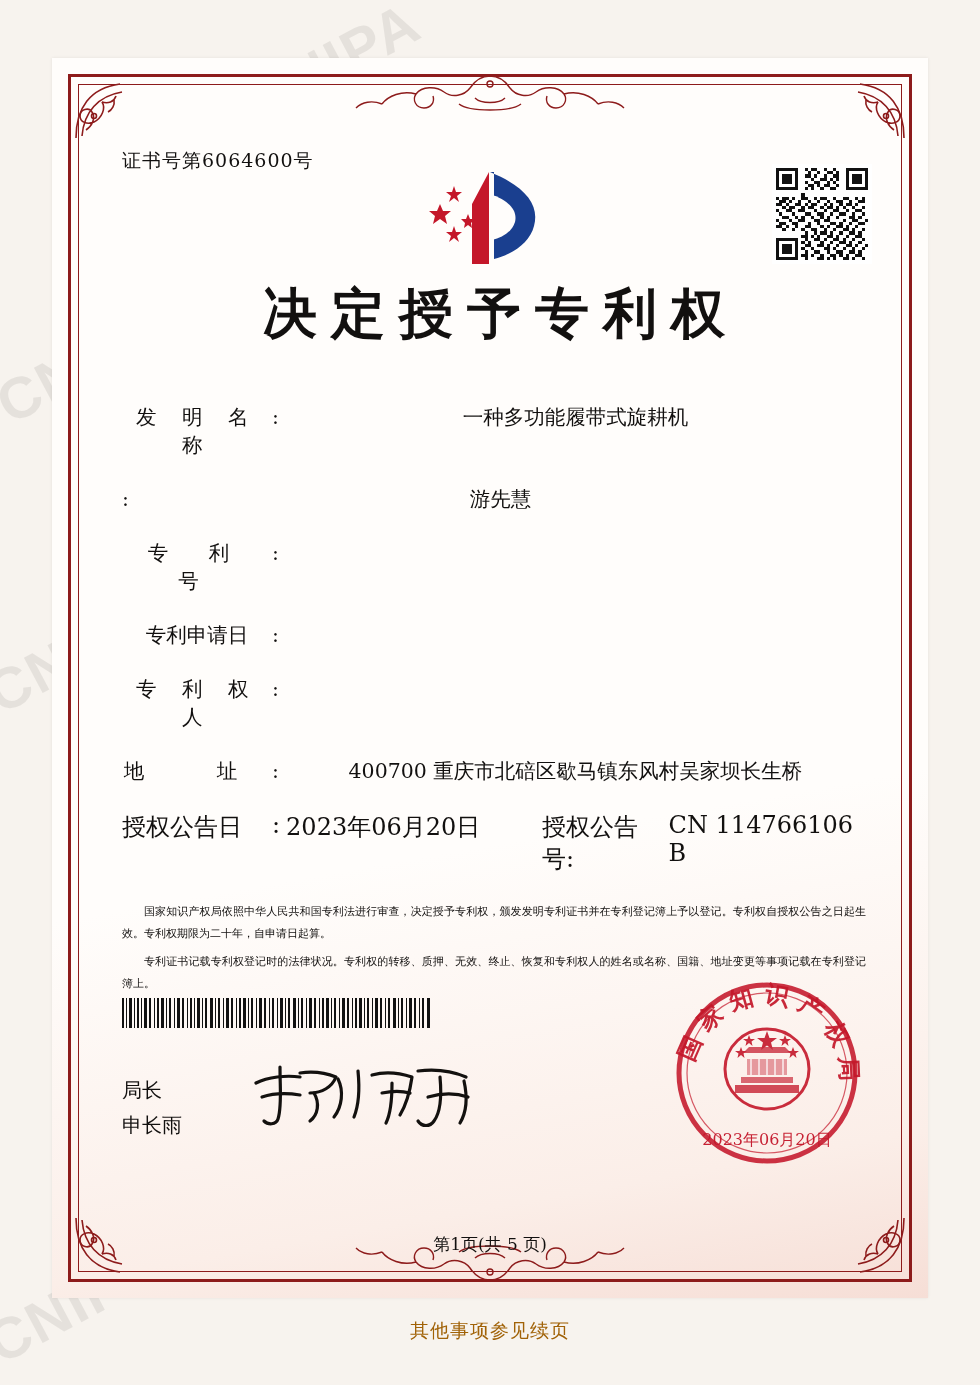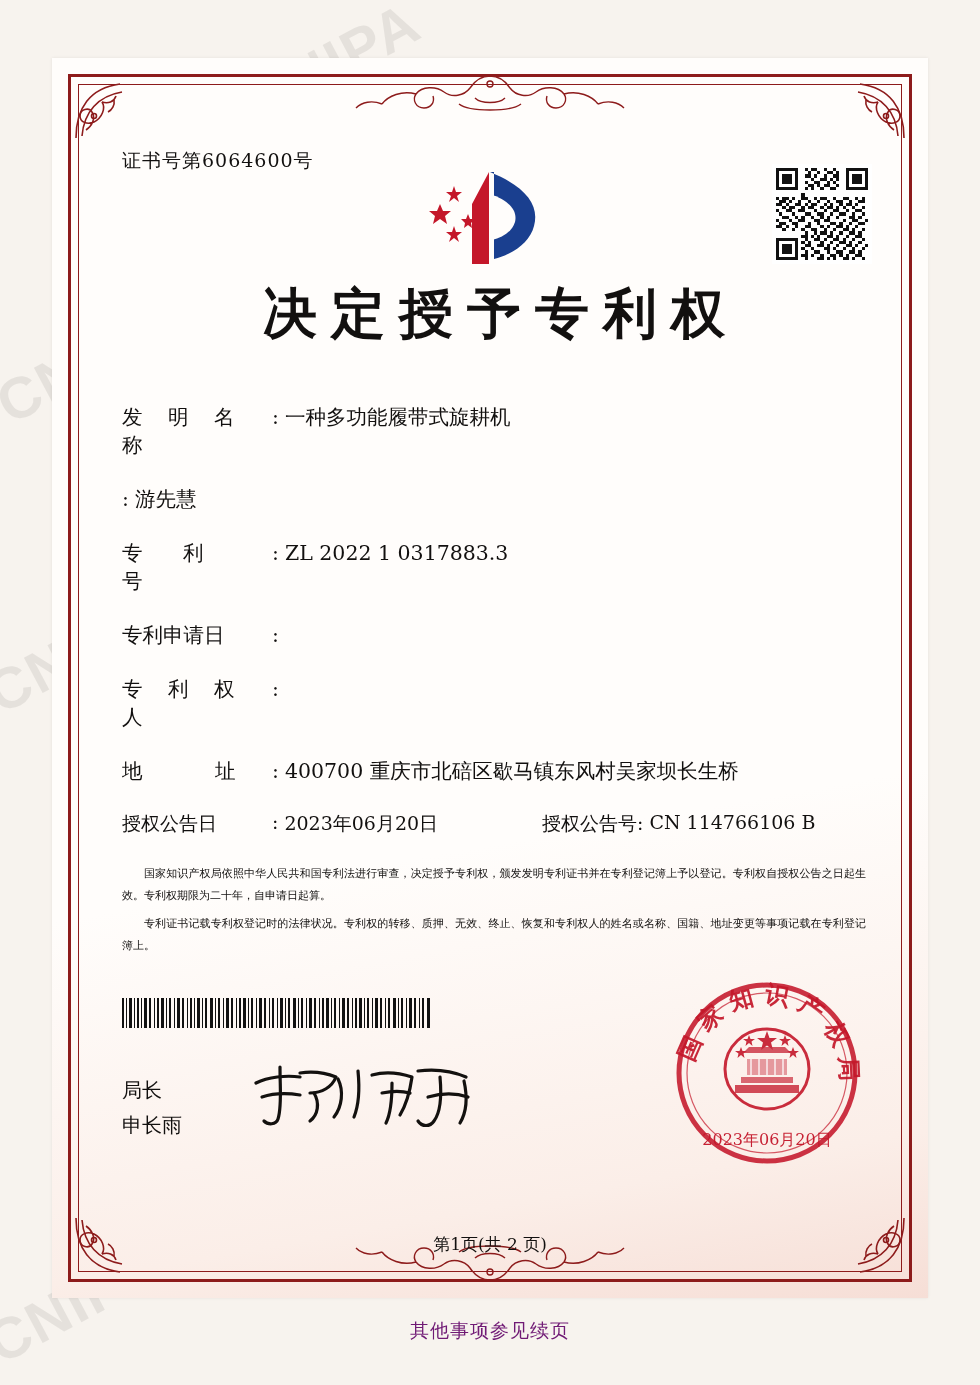--- a/index.html
+++ b/index.html
@@ -78,31 +78,31 @@
   .title{
     margin-top:104px;text-align:center;
     font-size:54px;font-weight:700;letter-spacing:14px;
     color:#12100f;text-indent:14px;
     font-family:"DejaVu Serif","Liberation Serif",serif;
   }
 
   .fields{margin-top:52px;}
   .field{
     display:flex;align-items:baseline;
-    font-size:20.5px;color:#12100f;margin-bottom:26px;
+    font-size:20.5px;color:#12100f;margin-bottom:26px;text-align:center;
   }
   .flabel{width:150px;flex:none;letter-spacing:0;}
   .fvalue{flex:1;}
   .sp1{letter-spacing:9.5px;}
   .sp2{letter-spacing:17px;}
   .sp3{letter-spacing:33px;}
 
   .field-row2{
     display:flex;align-items:baseline;
-    font-size:19px;color:#12100f;margin-bottom:20px;
+    font-size:24px;color:#12100f;margin-bottom:20px;
   }
   .field-row2 .left{display:flex;width:420px;flex:none;}
   .field-row2 .right{display:flex;}
   .field-row2 .flabel{width:150px;}
   .field-row2 .rlabel{width:auto;margin-right:6px;}
 
   .paras{margin-top:26px;font-size:11px;line-height:2.0;color:#12100f;text-align:justify;}
   .para{text-indent:2em;}
 
   
@@ -123,21 +123,21 @@
   }
   .seal svg{width:100%;height:100%;display:block;}
 
   .pagenum{
     position:absolute;left:0;right:0;bottom:42px;text-align:center;
     font-size:17px;color:#12100f;
   }
 
   .footnote{
     position:absolute;left:0;right:0;top:1318px;text-align:center;
-    font-size:19px;color:#701a75;letter-spacing:1px;
+    font-size:19px;color:#a16207;letter-spacing:1px;
   }
 </style>
 </head>
 <body>
 
 <div class="wm" style="left:240px;top:28px;font-size:58px;">CNIPA</div>
 <div class="wm" style="left:700px;top:100px;font-size:58px;">CNIPA</div>
 <div class="wm" style="left:-10px;top:330px;font-size:58px;">CNIPA</div>
 <div class="wm" style="left:520px;top:380px;font-size:58px;">CNIPA</div>
 <div class="wm" style="left:-20px;top:620px;font-size:58px;">CNIPA</div>
@@ -463,21 +463,20 @@
       </div>
 
       <div class="field">
         <span>:</span>
         <span class="fvalue" style="padding-left:6px;">游先慧</span>
       </div>
 
       <div class="field">
         <span class="flabel sp2">专 利 号</span>
         <span>:</span>
-        <span class="fvalue" style="padding-left:6px;">ZL 2022 1 0317883.3</span>
       </div>
 
       <div class="field">
         <span class="flabel">专利申请日</span>
         <span>:</span>
       </div>
 
       <div class="field">
         <span class="flabel sp1">专 利 权 人</span>
         <span>:</span>
@@ -640,17 +639,17 @@
       <defs>
         <path id="arcTop" d="M 28 104 A 74 74 0 0 1 176 104"></path>
       </defs>
       <text font-family="'DejaVu Serif','Liberation Serif',serif" font-size="24" font-weight="700" fill="#c4172a" letter-spacing="9" opacity=".92">
         <textPath href="#arcTop" startOffset="6%">国家知识产权局</textPath>
       </text>
       <text x="102" y="172" text-anchor="middle" font-family="'DejaVu Serif','Liberation Serif',serif" font-size="16" fill="#c4172a" opacity=".95">2023年06月20日</text>
     </svg>
   </div>
 
-  <div class="pagenum">第1页(共 2 页)</div>
+  <div class="pagenum">第1页(共 5 页)</div>
 
 </div>
 
 <div class="footnote">其他事项参见续页</div>
 
 </body></html>

